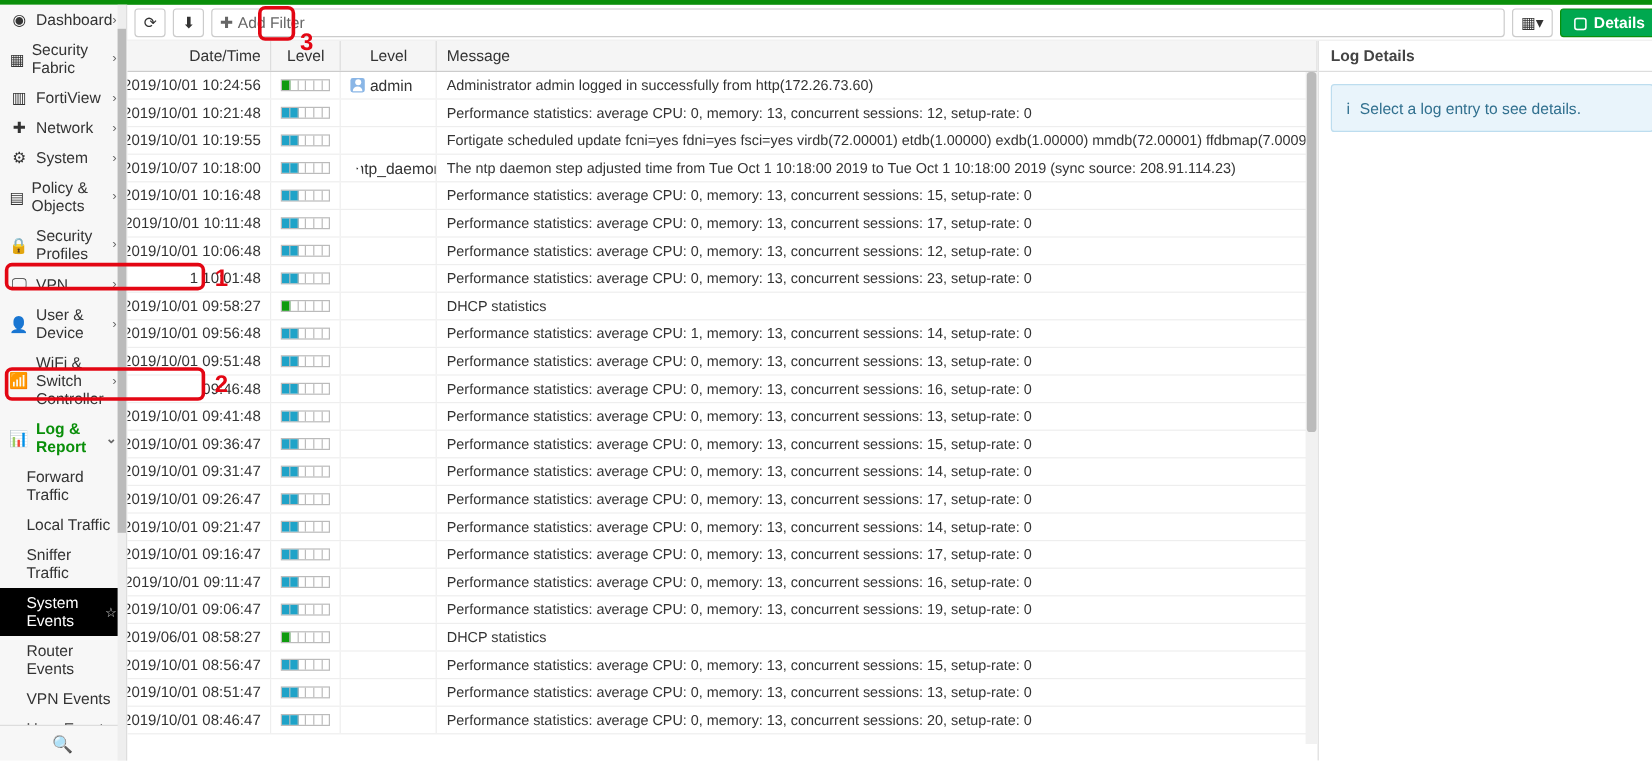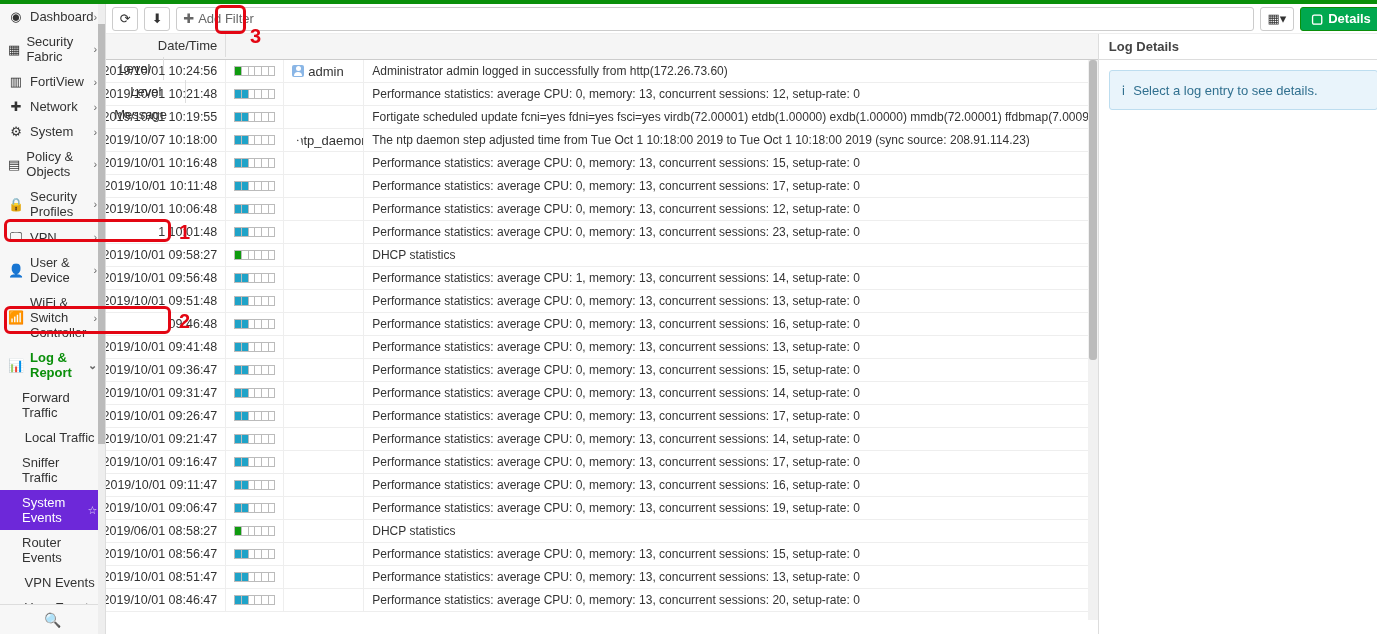--- a/index.html
+++ b/index.html
@@ -7,40 +7,40 @@
 .topbar { height:4px; background:#0a8f0a; width:100%; }
 .container { display:flex; height:630px; }
 
 
 .sidebar { width:175px; background:#f7f7f7; border-right:1px solid #ddd; position:relative; display:flex; flex-direction:column; }
 .navlist { flex:1; overflow:hidden; }
 .nav-item { display:flex; align-items:center; padding:5px 8px; cursor:pointer; position:relative; }
 .nav-item .ic { width:16px; margin-right:6px; text-align:center; }
 .nav-item .chev { margin-left:auto; color:#666; font-size:11px; }
 .nav-item.active { color:#0a8f0a; font-weight:600; }
-.nav-sub { padding-left:22px;justify-content:center; }
-.nav-sub.selected { background:#6d28d9; color:#fff; }
+.nav-sub { padding-left:22px; }
+.nav-sub.selected { background:#000000; color:#fff; }
 .nav-sub.selected .star { color:#fff; opacity:.8; }
 .star { margin-left:auto; font-size:11px; }
 .searchbar { height:30px; border-top:1px solid #ddd; display:flex; align-items:center; justify-content:center; }
 .sb-scroll { position:absolute; top:0; right:0; width:7px; height:100%; background:#eee; }
 .sb-thumb-v { position:absolute; right:0; width:7px; background:#bbb; }
 
 
 .anno { position:absolute; border:3px solid #e30613; border-radius:6px; pointer-events:none; z-index:100; }
 
 
 .main { flex:1; display:flex; flex-direction:column; position:relative; }
 .toolbar { height:30px; display:flex; align-items:center; padding:0 6px; gap:6px; border-bottom:1px solid #eee; }
 .tb-btn { width:26px; height:24px; border:1px solid #ccc; border-radius:3px; display:flex; align-items:center; justify-content:center; background:#fff; cursor:pointer; font-size:13px; }
 .filterbox { flex:1; height:24px; border:1px solid #ccc; border-radius:3px; display:flex; align-items:center; padding:0 6px; color:#666; gap:4px; }
 .details-btn { height:24px; border:1px solid #0a8f0a; background:#00a84f; color:#fff; padding:0 10px; border-radius:3px; display:flex; align-items:center; gap:5px; cursor:pointer; font-weight:600; }
 .splitwrap { flex:1; display:flex; overflow:hidden; }
 .tablewrap { flex:1; overflow:hidden; position:relative; }
-.thead { display:flex; height:26px; border-bottom:1px solid #ccc; background:#f5f5f5; font-weight:400; color:#333;flex-direction:column; }
+.thead { display:flex; height:26px; border-bottom:1px solid #ccc; background:#f5f5f5; font-weight:400; color:#333; }
 .thead .cell { border-right:1px solid #ddd; padding:4px 8px; display:flex; align-items:center; justify-content:center; }
 .col-dt  { width:120px; justify-content:flex-end !important; padding-right:6px; }
 .col-lvl { width:58px; }
 .col-usr { width:80px; }
 .col-msg { flex:1; justify-content:flex-start !important; }
 .row { display:flex; height:23px; border-bottom:1px solid #eee; align-items:flex-end; }
 .row .cell { border-right:1px solid #eee; padding:0 8px; height:100%; display:flex; align-items:center; overflow:hidden; white-space:nowrap; }
 .row .col-dt { justify-content:flex-end; font-size:12.5px; }
 .row .col-msg { font-size:12px; }
 .lvl-bar { width:42px; height:10px; border:1px solid #bbb; display:flex; }

